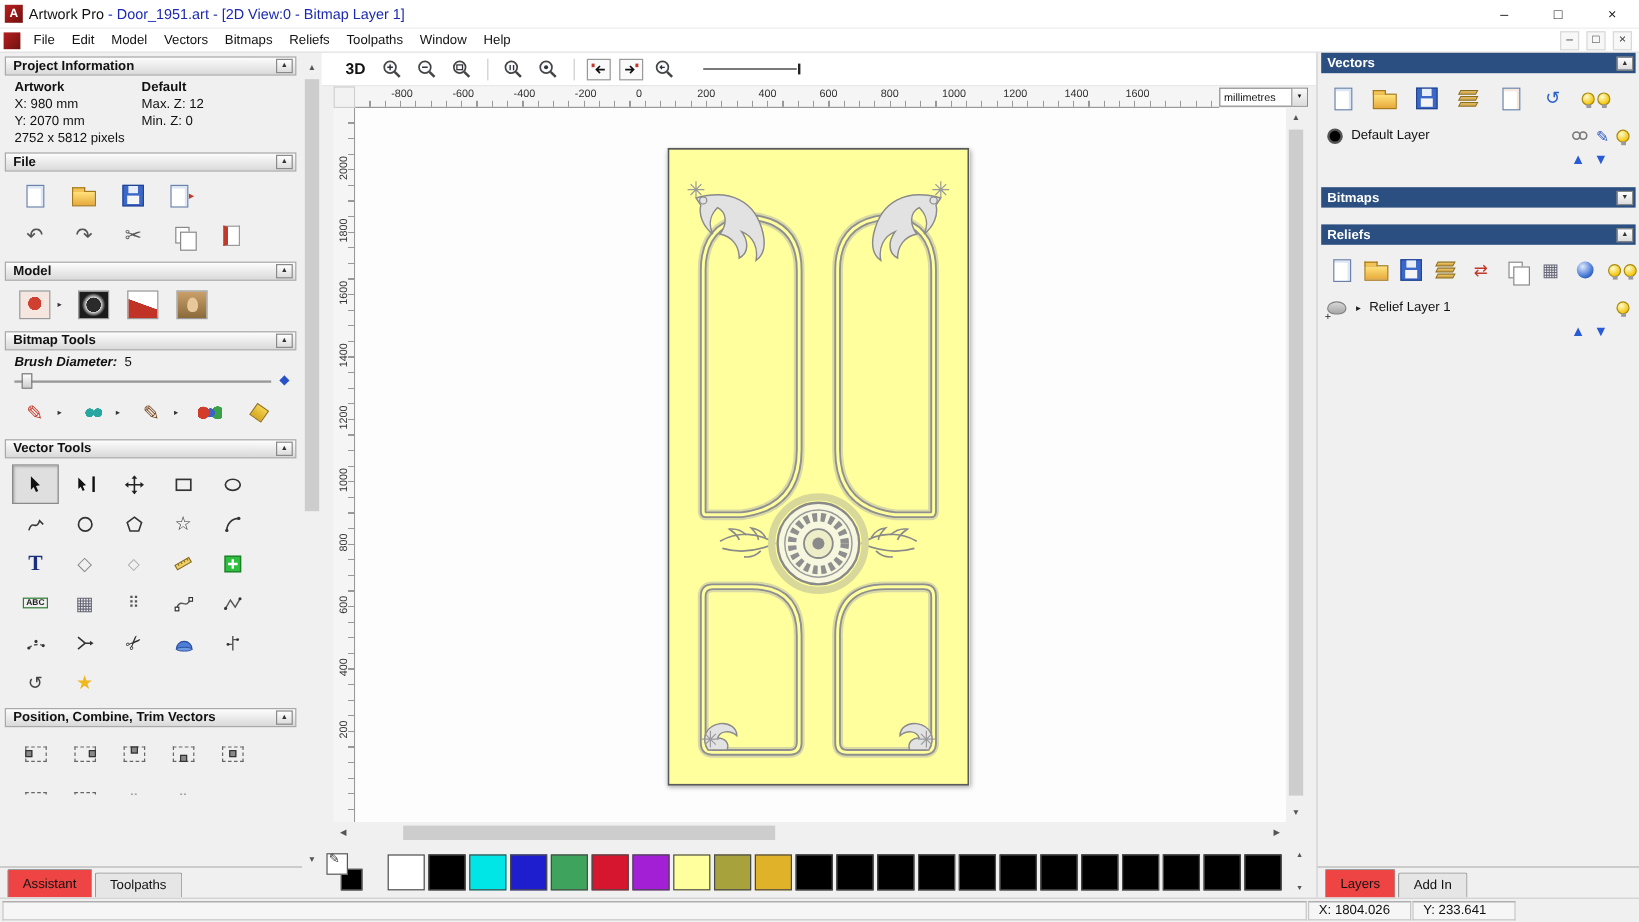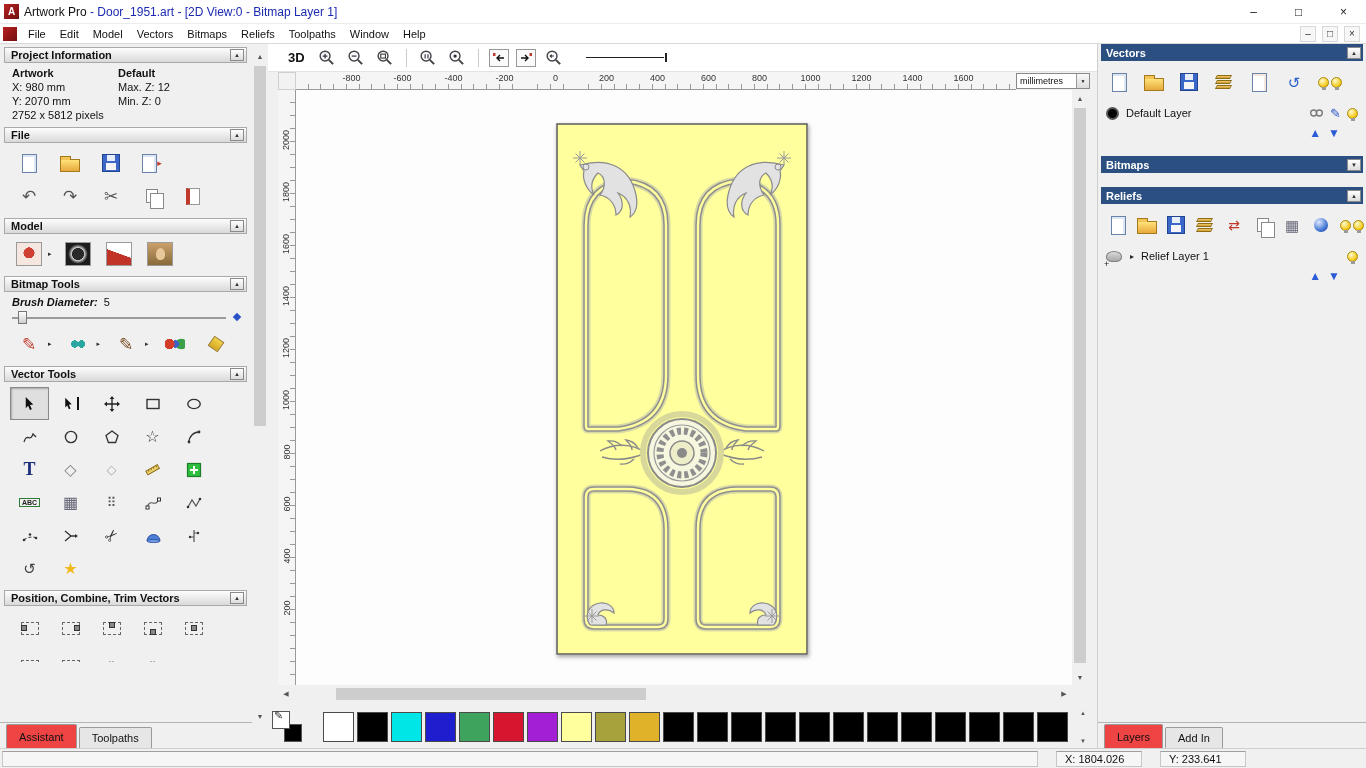--- a/index.html
+++ b/index.html
@@ -90,21 +90,21 @@
 .btn3d{font-weight:bold;font-size:13px;padding:1px 4px}
 .sep{width:1px;height:18px;background:#ccc;margin:0 3px}
 .tbi{width:22px;height:22px;display:flex;align-items:center;justify-content:center}
 .navbtn{width:20px;height:18px;border:1px solid #999;background:#fafafa;display:flex;align-items:center;justify-content:center}
 .linewidget{display:flex;align-items:center;margin-left:14px}
 .linewidget .line{width:78px;height:1px;background:#222}
 .linewidget .knob{width:2px;height:9px;background:#222;margin-left:1px}
 .corner{position:absolute;left:10px;top:28px;width:18px;height:18px;background:#f2f2f2;border:1px solid #cfcfcf}
 .ruler-h{position:absolute;left:28px;top:28px;width:720px;height:18px;background:#f5f5f5;border-bottom:1px solid #9a9a9a;background-image:repeating-linear-gradient(90deg,transparent 0 11.75px,#999 11.75px 12.75px);background-size:100% 5px;background-position:left bottom;background-repeat:no-repeat;overflow:hidden}
 .hlabels{position:absolute;left:30px;top:1px;display:flex}
-.hlabels span{width:51px;text-align:center;font-size:9px;color:#333}
+.hlabels span{width:51px;font-size:9px;color:#333}
 .units{position:absolute;left:748px;top:29px;width:74px;height:16px;background:#fff;border:1px solid #8a8a8a;display:flex;align-items:center;justify-content:space-between;padding-left:3px;font-size:9px}
 .units .arrow{width:13px;height:100%;border-left:1px solid #9a9a9a;background:linear-gradient(#f8f8f8,#dcdcdc);font-size:5px;display:flex;align-items:center;justify-content:center}
 .ruler-v{position:absolute;left:10px;top:46px;width:18px;height:595px;background:#f5f5f5;border-right:1px solid #9a9a9a;background-image:repeating-linear-gradient(180deg,transparent 0 12px,#999 12px 13px);background-size:5px 100%;background-position:right top;background-repeat:no-repeat;display:flex;flex-direction:column;padding-top:24px;overflow:hidden}
 .vlab{height:52px;display:flex;align-items:center;justify-content:center}
 .vlab span{font-size:9px;color:#333;transform:rotate(-90deg);white-space:nowrap}
 .canvas{position:absolute;left:28px;top:46px;width:776px;height:595px;background:#fdfdfd;overflow:hidden}
 .door{position:absolute;left:260px;top:33px;width:252px;height:532px;box-shadow:1px 2px 4px rgba(0,0,0,.35)}
 .vsb2{left:804px;top:46px;height:595px}
 .hsb{left:10px;top:642px;width:794px}
 
@@ -126,21 +126,21 @@
 .layer-row .name{margin-left:7px}
 .layer-right{margin-left:auto;display:flex;align-items:center;gap:6px;padding-right:8px}
 .circ-sw{width:13px;height:13px;border-radius:50%;background:#000;border:2px solid #555}
 .updown{display:flex;justify-content:flex-end;gap:7px;padding:2px 26px 2px 0;color:#2a5bd7;font-size:12px}
 .blob{position:relative;width:16px;height:11px;background:linear-gradient(#d8d8d8,#a8a8a8);border:1px solid #7f7f7f;border-radius:50% 50% 40% 40%}
 .blob::after{content:"+";position:absolute;left:-3px;bottom:-8px;font-size:9px;color:#222}
 .rp .tabbar{left:6px}
 
 
 .statusbar{position:absolute;left:0;top:748px;width:1366px;height:20px;background:#f0f0f0;border-top:1px solid #cfcfcf;display:flex;align-items:center;padding:0 2px}
-.scell{height:16px;border:1px solid #c6c6c6;border-top-color:#9f9f9f;background:#f6f6f6;display:flex;align-items:center;padding:0 8px;margin-right:18px}
+.scell{height:16px;border:1px solid #c6c6c6;border-top-color:#9f9f9f;background:#f6f6f6;display:flex;align-items:center;padding:0 8px;margin-right:1px}
 .scell.grow{flex:1}
 .scell.val{min-width:86px}
 .sb-end{width:100px}
 </style>
 </head>
 <body>
 
 <div id="app">
 
   <div class="titlebar">

